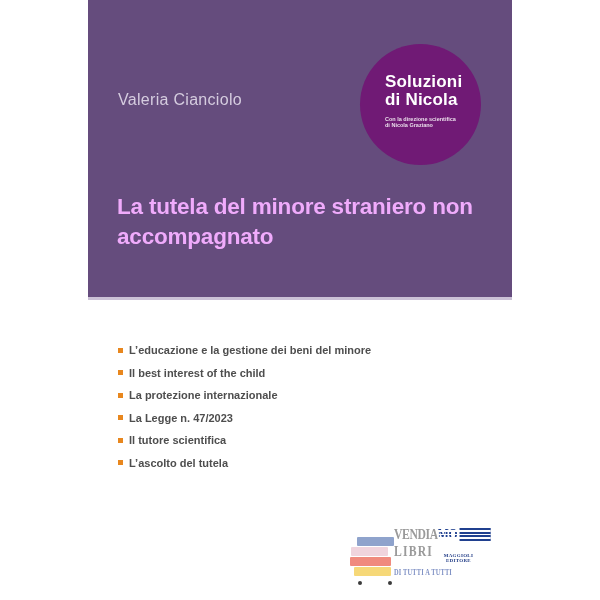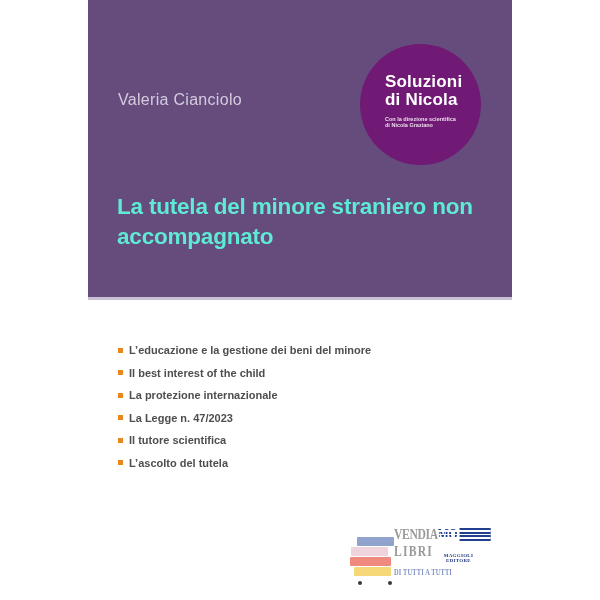--- a/index.html
+++ b/index.html
@@ -36,21 +36,21 @@
   .badge-note {
     margin-top:7px; width:140px;
     font-size:10px; line-height:11px; font-weight:bold;
     color:rgba(255,255,255,.85);
     transform:scale(.55); transform-origin:0 0;
   }
 
   .book-title {
     position:absolute; left:29px; top:192px; width:362px;
     font-size:22.5px; font-weight:bold; letter-spacing:-.2px;
-    color:#5eead4; line-height:30px;
+    color:#f0abfc; line-height:30px;
   }
 
   
   .topics { position:absolute; left:30px; top:344px; }
   .topic { display:flex; align-items:flex-start; margin-bottom:10.5px; }
   .topic .bullet { flex:none; width:5px; height:5px; background:#E8871E; margin:3.5px 6px 0 0; }
   .topic .label { font-size:11px; font-weight:bold; color:#4E4E4E; line-height:12px; }
 
   
   .footer { position:absolute; left:260px; top:526px; width:170px; height:66px;font-family:Liberation Serif, serif; }

